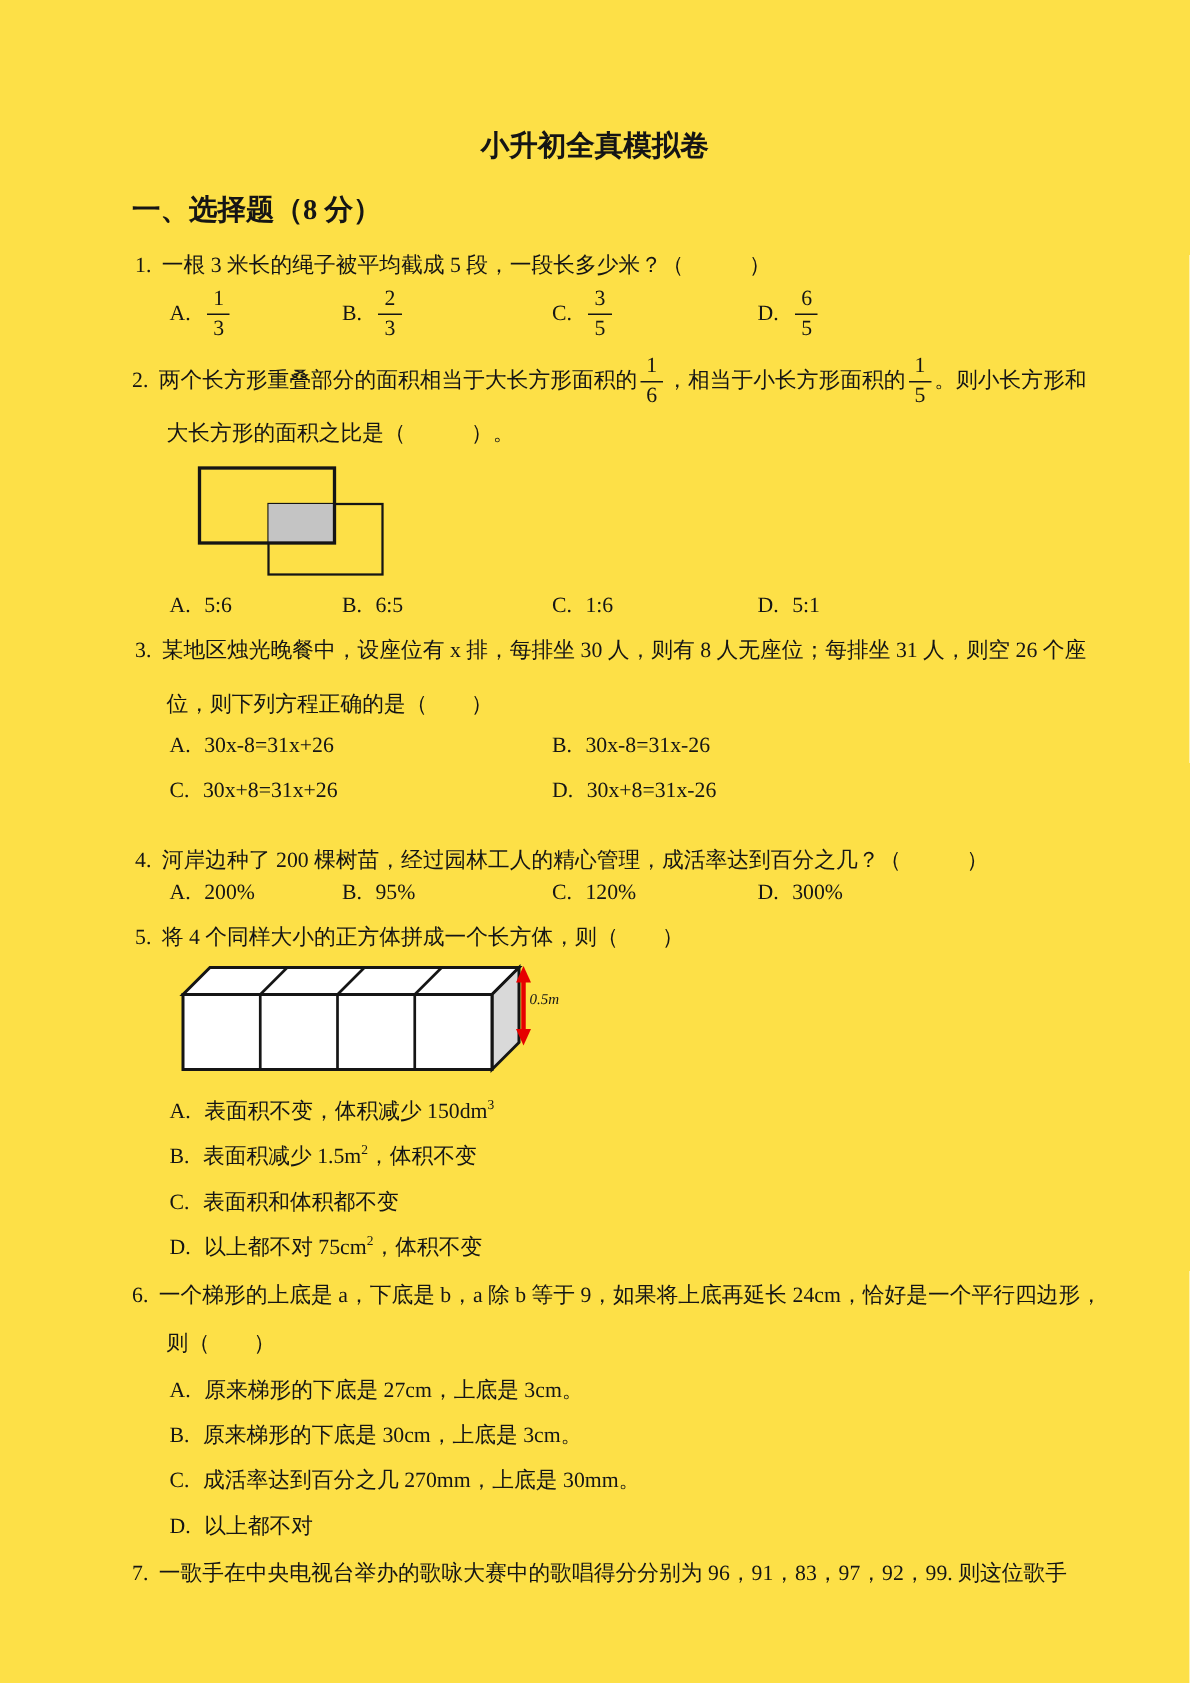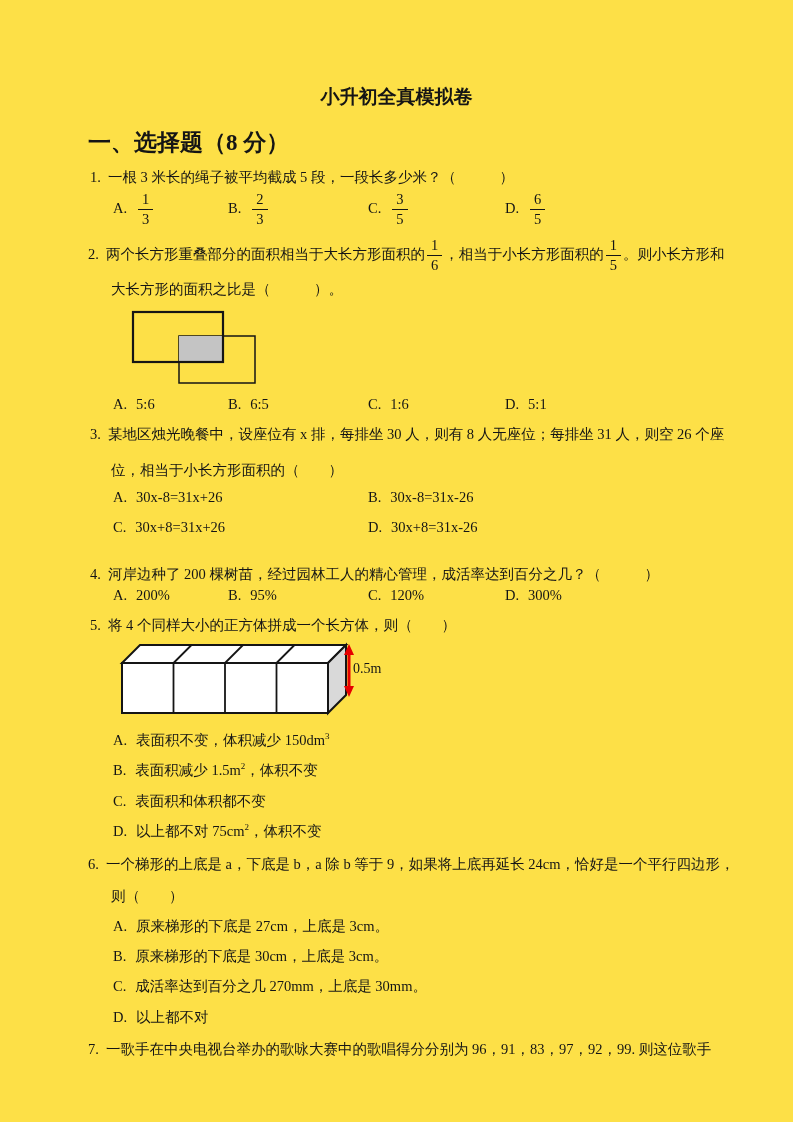--- a/index.html
+++ b/index.html
@@ -12,21 +12,21 @@
     color:#151515;
     font-size:14.5px;
   }
   .abs{position:absolute;white-space:nowrap;}
   .title{
     position:absolute;top:84px;left:0;width:100%;
     text-align:center;font-size:19px;font-weight:bold;white-space:nowrap;
   }
   .section-heading{
     position:absolute;top:127px;left:88px;
-    font-size:23px;font-weight:bold;white-space:nowrap;
+    font-size:19px;font-weight:bold;white-space:nowrap;
   }
   .q-line{position:absolute;white-space:nowrap;line-height:18px;}
   .q-num{display:inline-block;margin-right:7px;}
   .opt-label{display:inline-block;margin-right:9px;}
   .frac{
     display:inline-block;text-align:center;vertical-align:middle;
     line-height:normal;margin:0 2px;
   }
   .frac .fnum{display:block;line-height:19px;padding:0 4px;}
   .frac .fden{display:block;line-height:19px;padding:0 4px;border-top:1.4px solid #151515;}
@@ -74,21 +74,21 @@
   <div>
     <span class="abs" style="top:396px;left:113px;"><span class="opt-label">A.</span><span>5:6</span></span>
     <span class="abs" style="top:396px;left:228px;"><span class="opt-label">B.</span><span>6:5</span></span>
     <span class="abs" style="top:396px;left:368px;"><span class="opt-label">C.</span><span>1:6</span></span>
     <span class="abs" style="top:396px;left:505px;"><span class="opt-label">D.</span><span>5:1</span></span>
   </div>
 
   <div class="q-line" style="top:425px;left:90px;">
     <span class="q-num">3.</span><span>某地区烛光晚餐中，设座位有 x 排，每排坐 30 人，则有 8 人无座位；每排坐 31 人，则空 26 个座</span>
   </div>
-  <div class="q-line" style="top:461px;left:111px;">位，相当于小长方形面积的（　　）</div>
+  <div class="q-line" style="top:461px;left:111px;">位，则下列方程正确的是（　　）</div>
   <div>
     <span class="abs" style="top:489px;left:113px;"><span class="opt-label">A.</span><span>30x-8=31x+26</span></span>
     <span class="abs" style="top:489px;left:368px;"><span class="opt-label">B.</span><span>30x-8=31x-26</span></span>
     <span class="abs" style="top:519px;left:113px;"><span class="opt-label">C.</span><span>30x+8=31x+26</span></span>
     <span class="abs" style="top:519px;left:368px;"><span class="opt-label">D.</span><span>30x+8=31x-26</span></span>
   </div>
 
   <div class="q-line" style="top:522px;left:90px;margin-top:43px;">
     <span class="q-num">4.</span><span>河岸边种了 200 棵树苗，经过园林工人的精心管理，成活率达到百分之几？（　　　）</span>
   </div>
@@ -112,21 +112,21 @@
     <line x1="168.5" y1="23" x2="168.5" y2="73" stroke="#151515" stroke-width="1.8"></line>
     <line x1="65.5" y1="23" x2="83.5" y2="5" stroke="#151515" stroke-width="1.8"></line>
     <line x1="117" y1="23" x2="135" y2="5" stroke="#151515" stroke-width="1.8"></line>
     <line x1="168.5" y1="23" x2="186.5" y2="5" stroke="#151515" stroke-width="1.8"></line>
     <g>
       <line x1="241" y1="10" x2="241" y2="51" stroke="#e60000" stroke-width="3"></line>
       <polygon points="241,4 236,15 246,15" fill="#e60000"></polygon>
       <polygon points="241,57 236,46 246,46" fill="#e60000"></polygon>
     </g>
   </svg>
-  <span class="abs" style="top:661px;left:353px;font-size:14px;">0.5m</span>
+  <span class="abs" style="top:661px;left:353px;font-size:10px;font-style:italic;">0.5m</span>
 
   <div>
     <span class="abs" style="top:731px;left:113px;"><span class="opt-label">A.</span><span><span>表面积不变，体积减少 150dm</span><sup class="unit">3</sup><span></span></span></span>
     <span class="abs" style="top:761px;left:113px;"><span class="opt-label">B.</span><span><span>表面积减少 1.5m</span><sup class="unit">2</sup><span>，体积不变</span></span></span>
     <span class="abs" style="top:792px;left:113px;"><span class="opt-label">C.</span><span><span>表面积和体积都不变</span><sup class="unit"></sup><span></span></span></span>
     <span class="abs" style="top:822px;left:113px;"><span class="opt-label">D.</span><span><span>以上都不对 75cm</span><sup class="unit">2</sup><span>，体积不变</span></span></span>
   </div>
 
   <div class="q-line" style="top:855px;left:88px;">
     <span class="q-num">6.</span><span>一个梯形的上底是 a，下底是 b，a 除 b 等于 9，如果将上底再延长 24cm，恰好是一个平行四边形，</span>

